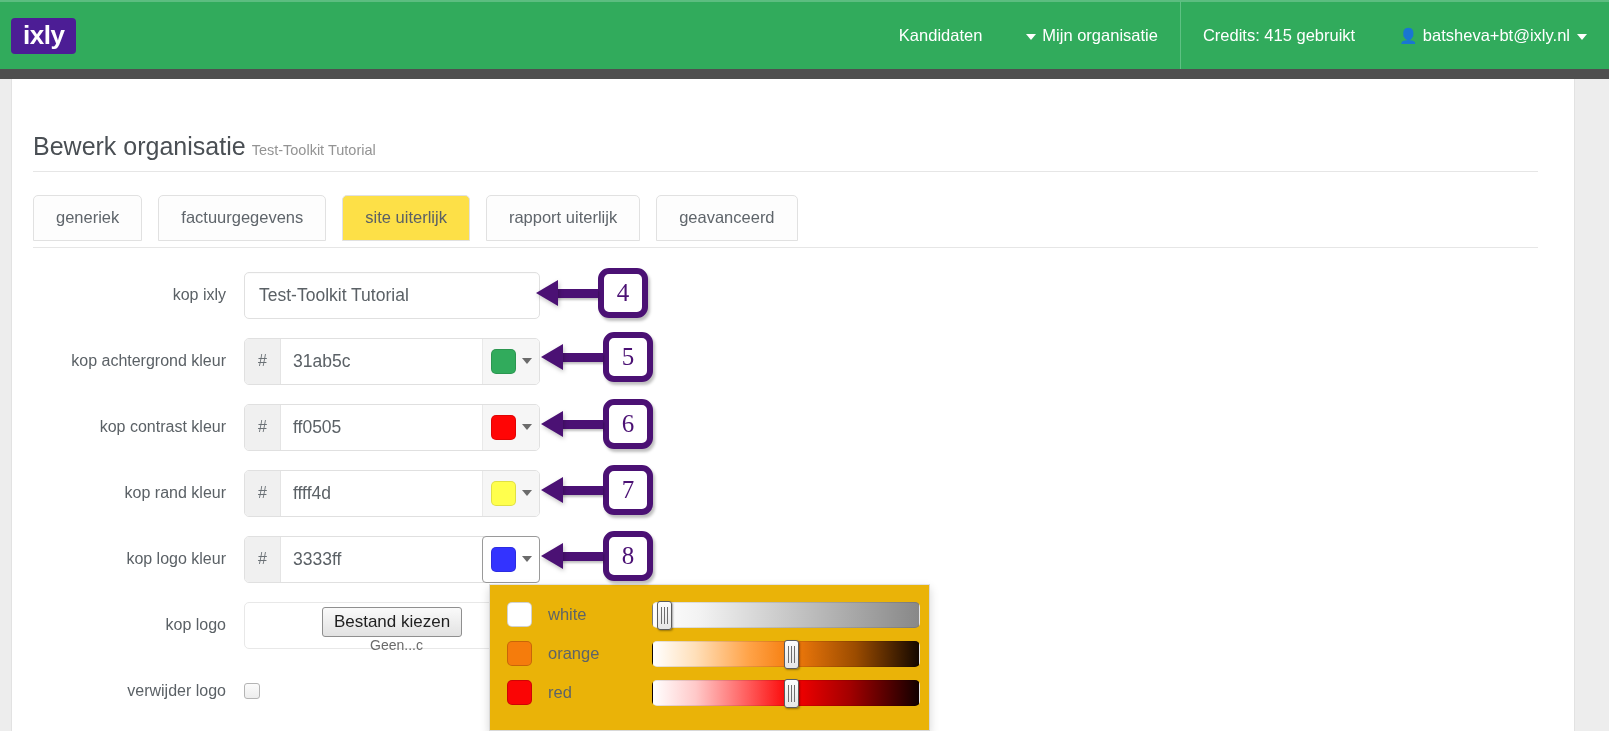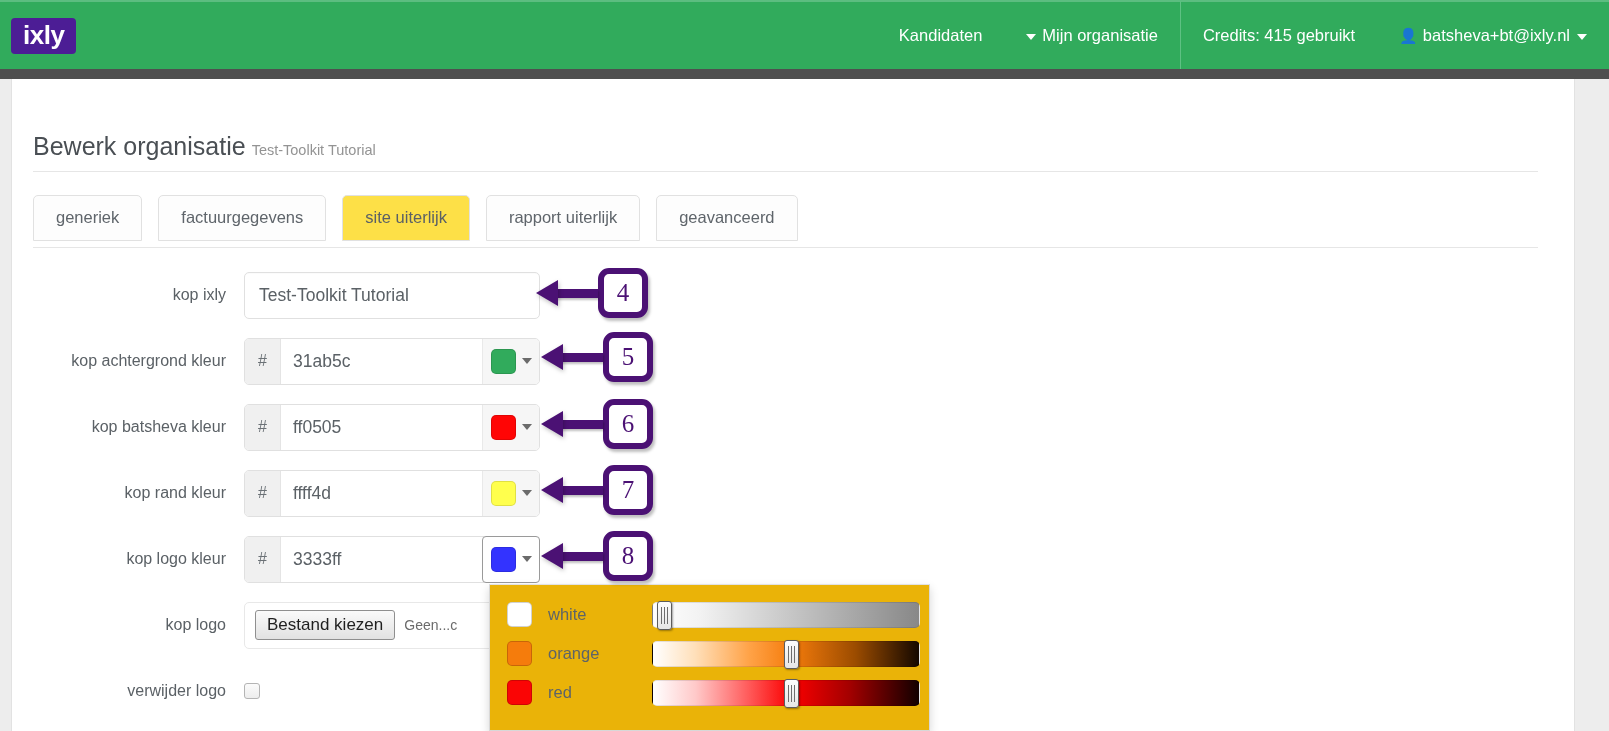--- a/index.html
+++ b/index.html
@@ -213,20 +213,21 @@
   }
 
   
   .filebox {
     width: 296px; height: 47px;
     border: 1px solid #e8e8e8;
     border-radius: 5px;
     background: #ffffff;
     display: flex; align-items: center;
     padding: 4px 10px;
+    flex-direction: column;
   }
   .filebtn {
     border: 1px solid #8f8f8f;
     background: linear-gradient(#fafafa, #e2e2e2);
     border-radius: 3px;
     font-size: 17px;
     color: #1f1f1f;
     padding: 4px 11px 5px 11px;
     line-height: 1.15;
     font-family: "Liberation Sans", sans-serif;
@@ -388,21 +389,21 @@
           <input class="cfield" type="text" value="31ab5c" style="">
           <div class="cbtn">
             <span class="swatch" style="background:#31ab5c"></span>
             <span class="dcaret"></span>
           </div>
         </div>
       </div>
     </div>
 
     <div class="frow">
-      <div class="flabel">kop batsheva kleur</div>
+      <div class="flabel">kop contrast kleur</div>
       <div class="fcontrol">
         <div class="cgroup">
           <div class="cprefix">#</div>
           <input class="cfield" type="text" value="ff0505" style="">
           <div class="cbtn">
             <span class="swatch" style="background:#ff0505"></span>
             <span class="dcaret"></span>
           </div>
         </div>
       </div>

